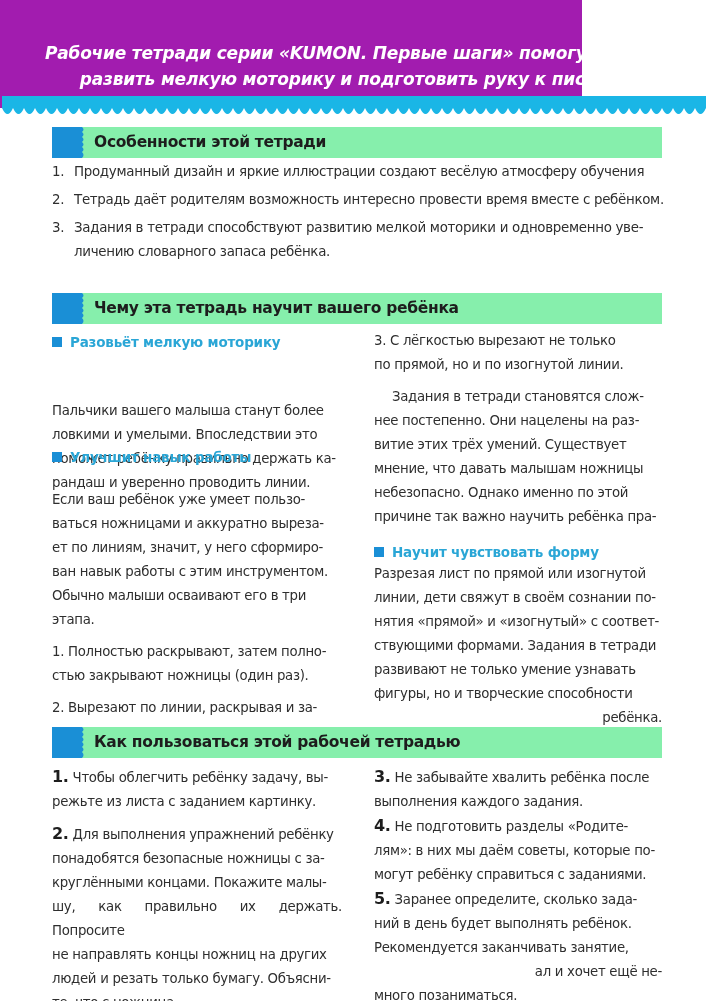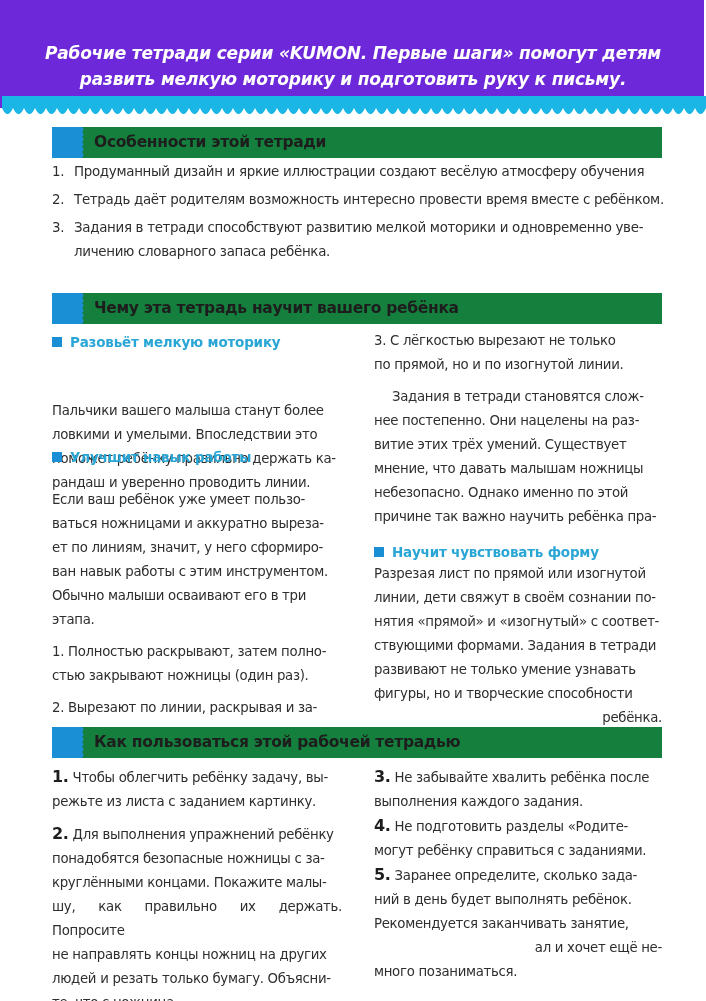--- a/index.html
+++ b/index.html
@@ -1,34 +1,34 @@
 <!DOCTYPE html>
 <html><head>
 <meta charset="utf-8">
 <style>
   * { margin: 0; padding: 0; box-sizing: border-box; }
   html, body { width: 706px; height: 1001px; background: #ffffff; overflow: hidden; }
   body { font-family: "Liberation Sans", "DejaVu Sans", sans-serif; color: #2b2b2b; position: relative; }
 
   .banner {
-    position: absolute; left: 0; top: 0; width: 704px; height: 108px;
-    background: #6d28d9;
+    position: absolute; left: 0; top: 0; width: 582px; height: 108px;
+    background: #a21caf;
   }
   .banner-title {
     position: absolute; left: 0; top: 40px; width: 706px; text-align: center;
     color: #ffffff; font-family: "DejaVu Sans", sans-serif; font-weight: bold;
     font-size: 17px; line-height: 26px; font-style: italic; letter-spacing: -0.2px;
   }
   .wave {
     position: absolute; left: 0; top: 96px; width: 706px; height: 24px;
   }
 
   .section-bar {
     position: absolute; left: 52px; width: 610px; height: 31px;
-    background: #15803d;
+    background: #86efac;
   }
   .section-bar .tab {
     position: absolute; left: 0; top: 0; width: 30px; height: 31px;
     background: #1a8fd6;
   }
   .section-bar .tab svg { position: absolute; right: -3px; top: 0; }
   .section-bar .title {
     position: absolute; left: 42px; top: 0; line-height: 31px;
     font-family: "DejaVu Sans", sans-serif; font-weight: bold; font-size: 15.5px; color: #1d1d1d;
     letter-spacing: -0.3px;
@@ -187,19 +187,20 @@
   <p>не направлять концы ножниц на других</p>
   <p>людей и резать только бумагу. Объясни-</p>
   <p style="text-align:left">те, что с ножница</p>
 
 </div>
 
 <div class="col" style="left:374px; top:765px; width:288px;">
   <p><span class="bignum">3.</span> <span>Не забывайте хвалить ребёнка после</span></p>
   <p style="text-align:left">выполнения каждого задания.</p>
   <p><span class="bignum">4.</span> <span>Не подготовить разделы «Родите-</span></p>
+  <p>лям»: в них мы даём советы, которые по-</p>
   <p>могут ребёнку справиться с заданиями.</p>
   <p><span class="bignum">5.</span> <span>Заранее определите, сколько зада-</span></p>
   <p>ний в день будет выполнять ребёнок.</p>
   <p>Рекомендуется заканчивать занятие,</p>
   <p style="text-align:right">ал и хочет ещё не-</p>
   <p style="text-align:left">много позаниматься.</p>
 </div>
 
 </body></html>

